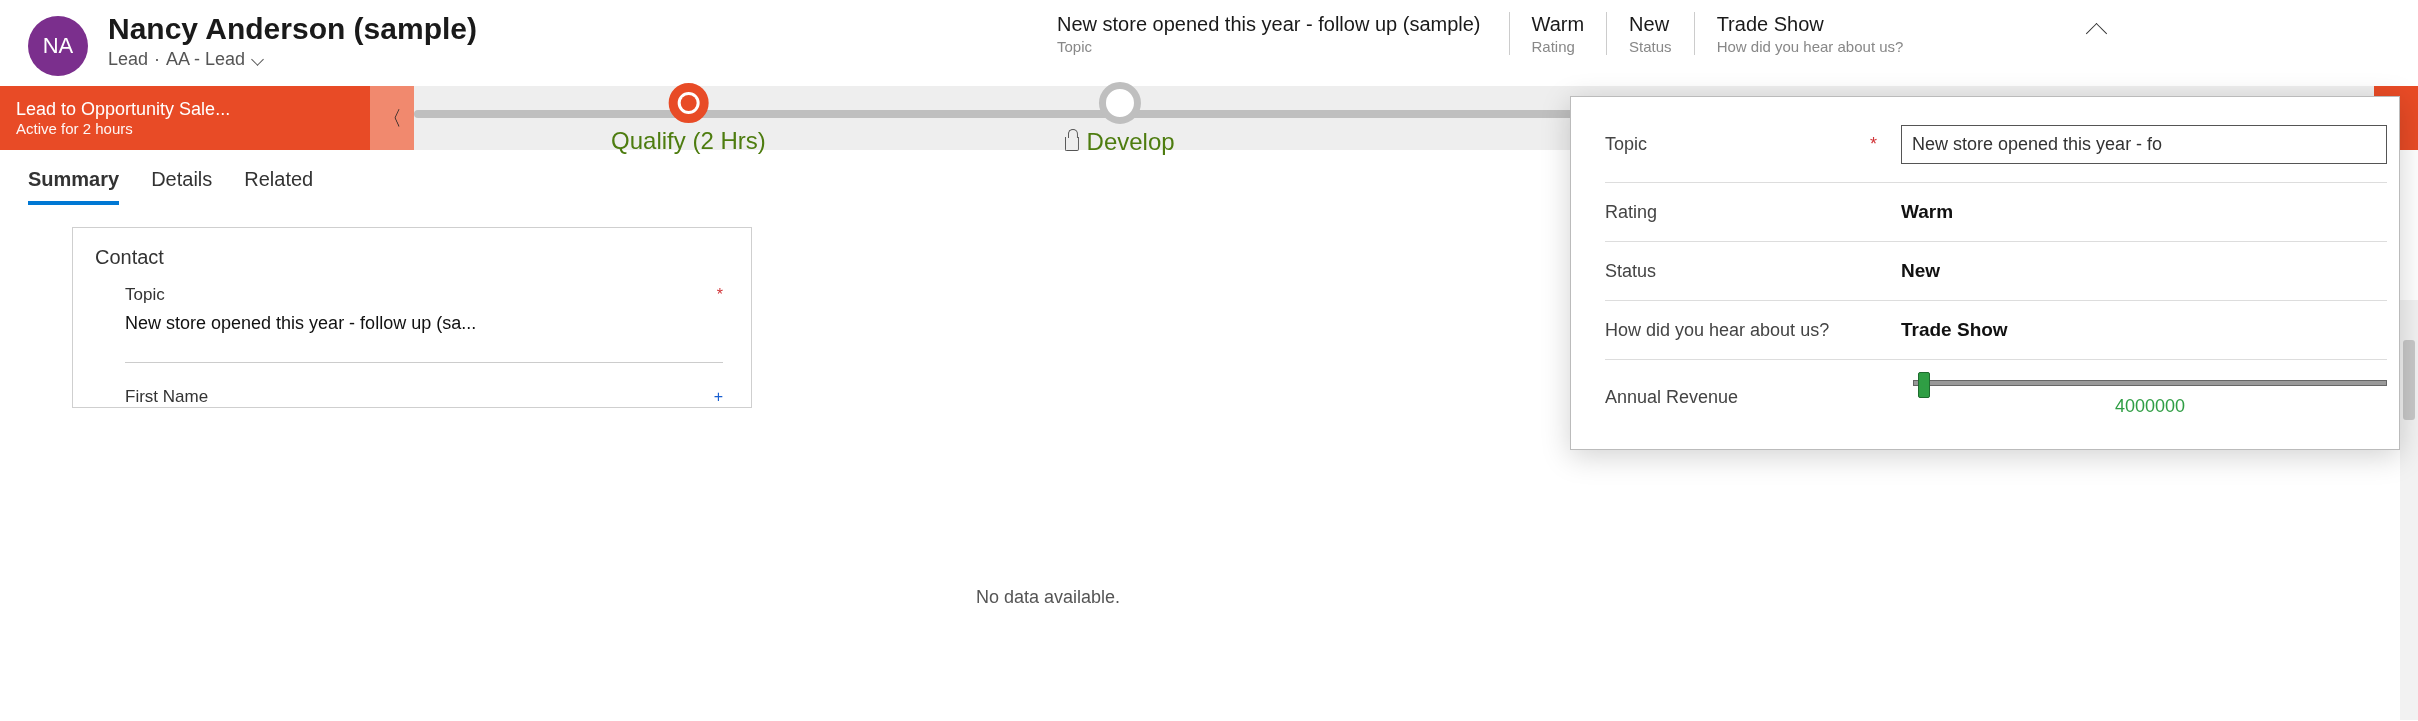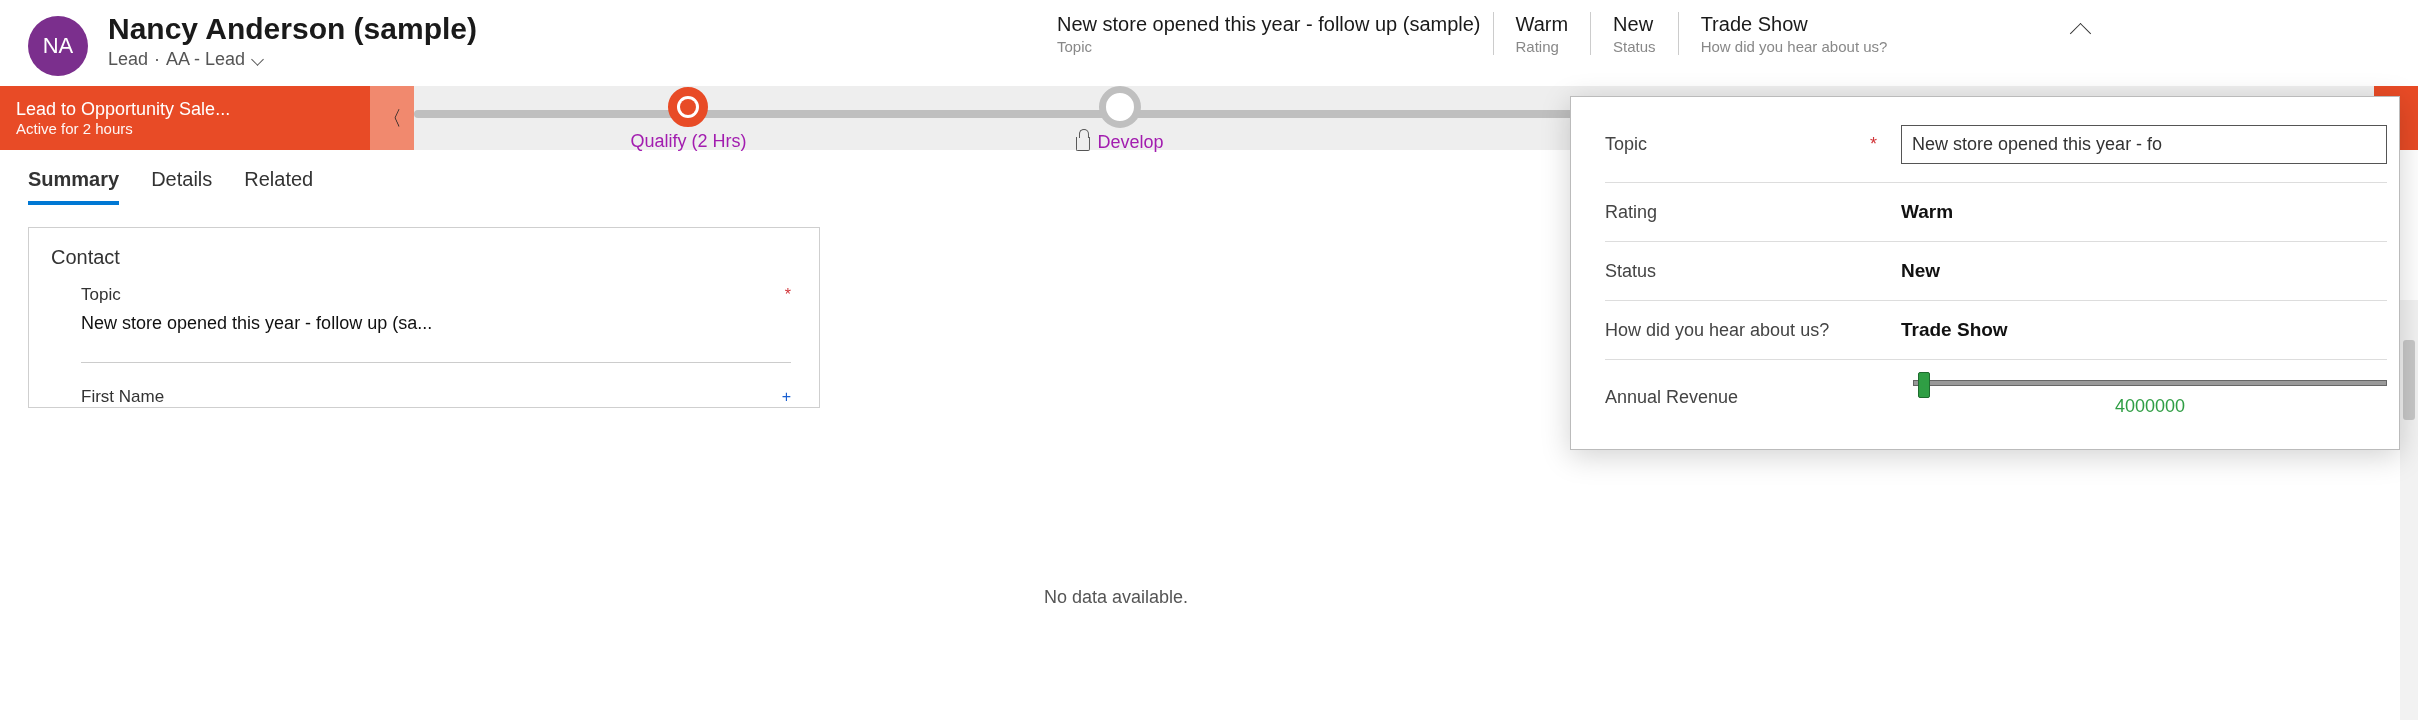--- a/index.html
+++ b/index.html
@@ -65,21 +65,21 @@
   .header-spacer { flex-basis: 500px; }
   .header-fields {
     display: flex;
     align-items: flex-start;
     gap: 0;
   }
   .hf-item {
     padding: 0 22px;
     border-left: 1px solid #ccc;
   }
-  .hf-item:first-child { border-left: none; padding-left: 0; padding-right: 12px;}
+  .hf-item:first-child { border-left: none; padding-left: 0; padding-right: 28px;}
   .hf-val {
     font-size: 20px;
     color: #1a1a1a;
     line-height: 1.2;
   }
   .hf-lbl {
     font-size: 15px;
     color: #888;
     margin-top: 2px;
   }
@@ -169,22 +169,22 @@
   .stage-dot.active { border-color: #e84b26; width:22px; height:22px; border-width:9px;}
   .stage-dot.active::after{
     content:"";
     position:absolute;
     top:3px;left:3px;right:3px;bottom:3px;
     background:#e84b26;
     border-radius:50%;
   }
   .stage-label {
     margin-top: 6px;
-    font-size: 18px;
-    color: #a21caf;
+    font-size: 24px;
+    color: #4d7c0f;
     white-space: nowrap;
     display: flex;
     align-items: center;
     gap: 8px;
     justify-content: center;
   }
   .lock-icon {
     display:inline-block;
     width:14px;height:14px;border:1.5px solid #555;border-top:none;border-radius:0 0 2px 2px;
     position:relative;top:2px;
@@ -208,21 +208,21 @@
   .body {
     display: flex;
     gap: 36px;
     padding: 22px 28px;
     align-items: flex-start;
   }
   .card {
     border: 1px solid #cfcfcf;
     background: #fff;
   }
-  .card.contact { width: 792px; }
+  .card.contact { width: 680px; margin-left: 44px; }
   .card.timeline { width: 760px; }
   .card .section-title {
     font-size: 20px;
     color: #333;
     padding: 18px 22px 6px 22px;
   }
   .field-block {
     padding: 10px 28px 0 52px;
   }
   .field-row {

